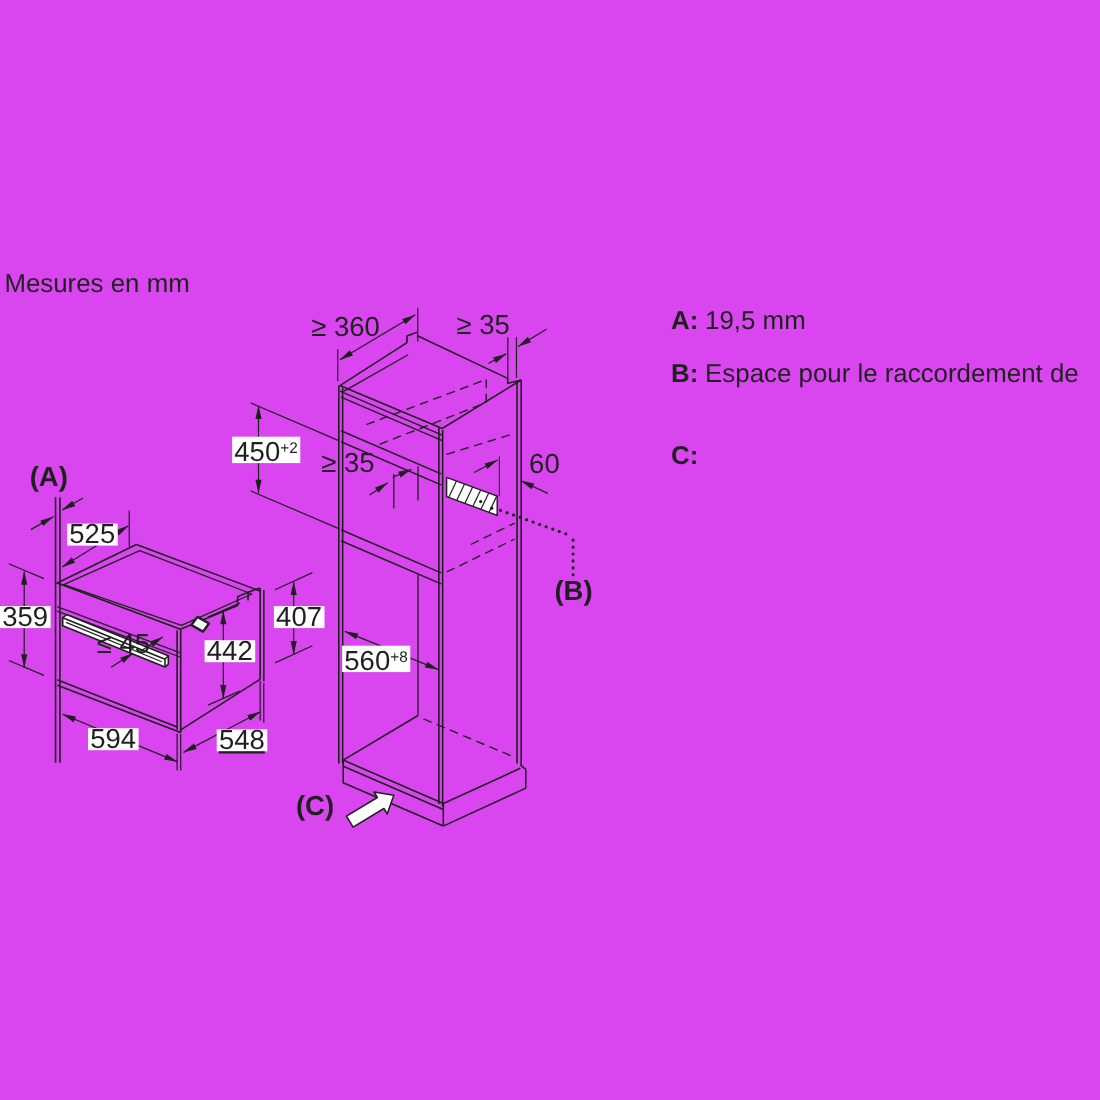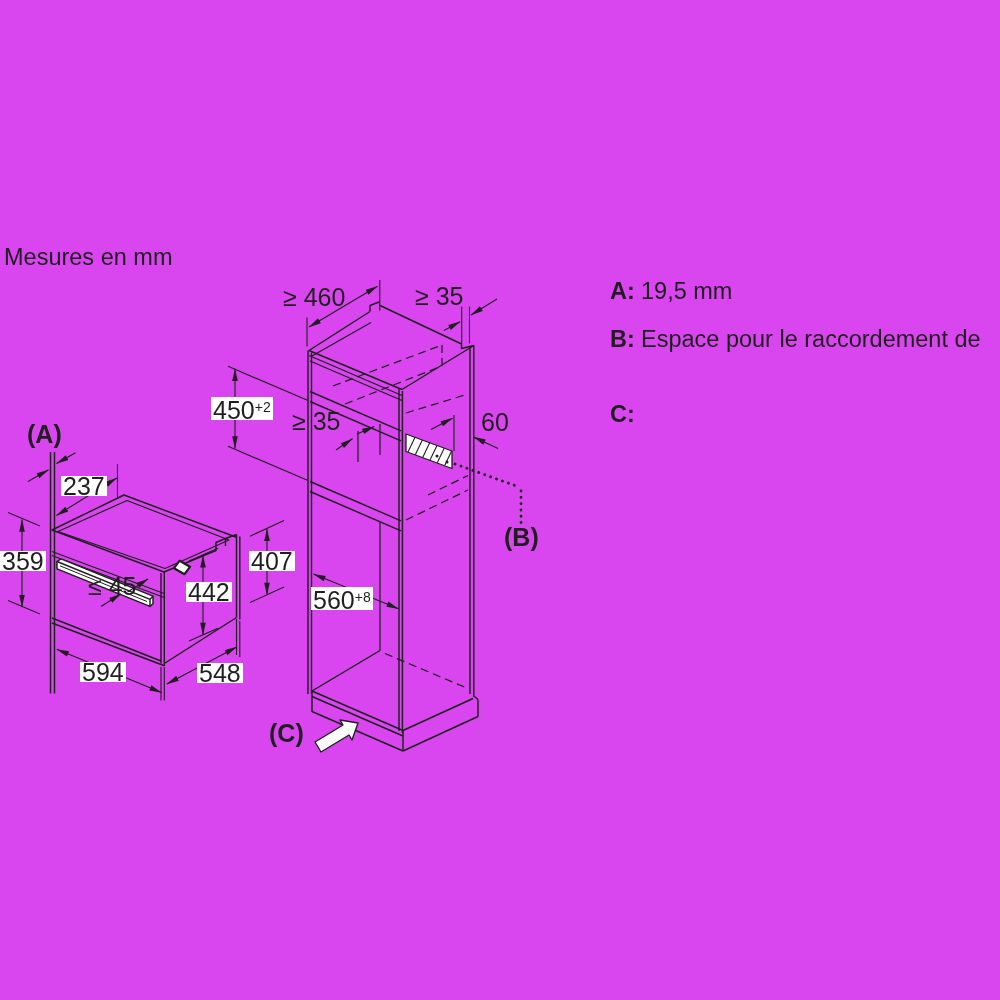--- a/index.html
+++ b/index.html
@@ -178,29 +178,29 @@
       <path d="M336,450 L352.5,438.8" marker-end="url(#arw)"></path>
       <path d="M357,434 L374.2,426.6" marker-end="url(#arw)"></path>
 
       <path d="M313.5,574 L398.6,608.8" marker-start="url(#arw)" marker-end="url(#arw)"></path>
     </g>
   </svg>
 
   <div class="lbl title" style="left:4px;top:247px;">Mesures en mm</div>
 
   <div class="lbl callout" style="left:27px;top:424px;">(A)</div>
-  <div class="lbl dim bg" style="left:61px;top:476px;">237</div>
+  <div class="lbl dim bg" style="left:61px;top:476px;">525</div>
   <div class="lbl dim bg" style="left:0px;top:551px;">359</div>
   <div class="lbl dim" style="left:88px;top:576px;">≤ 45</div>
   <div class="lbl dim bg" style="left:80px;top:662px;">594</div>
-  <div class="lbl dim bg" style="left:197px;top:663px;">548</div>
+  <div class="lbl dim bg" style="left:197px;top:663px;text-decoration:underline;">548</div>
   <div class="lbl dim bg" style="left:186px;top:582px;">442</div>
   <div class="lbl dim bg" style="left:249px;top:551px;">407</div>
 
-  <div class="lbl dim" style="left:283px;top:287px;">≥ 460</div>
+  <div class="lbl dim" style="left:283px;top:287px;">≥ 360</div>
   <div class="lbl dim" style="left:415px;top:286px;">≥ 35</div>
   <div class="lbl dim bg" style="left:211px;top:397px;"><span>450</span><sup>+2</sup></div>
   <div class="lbl dim" style="left:292px;top:411px;">≥ 35</div>
   <div class="lbl dim" style="left:481px;top:412px;">60</div>
   <div class="lbl callout" style="left:504px;top:527px;">(B)</div>
   <div class="lbl dim bg" style="left:311px;top:587px;"><span>560</span><sup>+8</sup></div>
   <div class="lbl callout" style="left:269px;top:723px;">(C)</div>
 
   <div class="legend-row" style="top:278px;">
     <div class="legend-key">A:</div>

